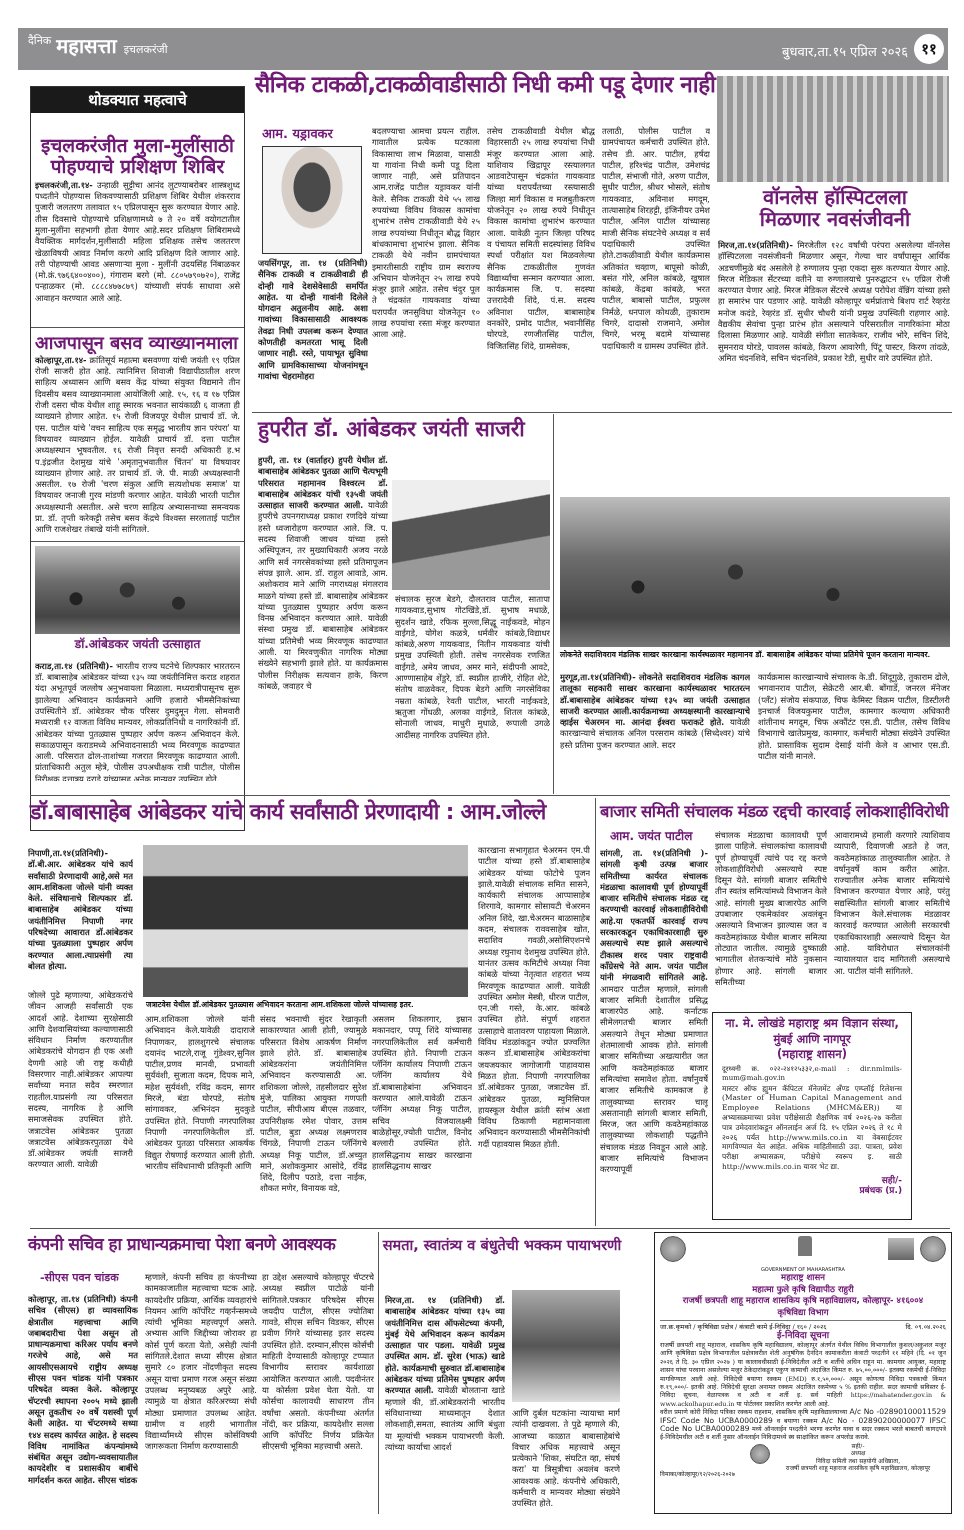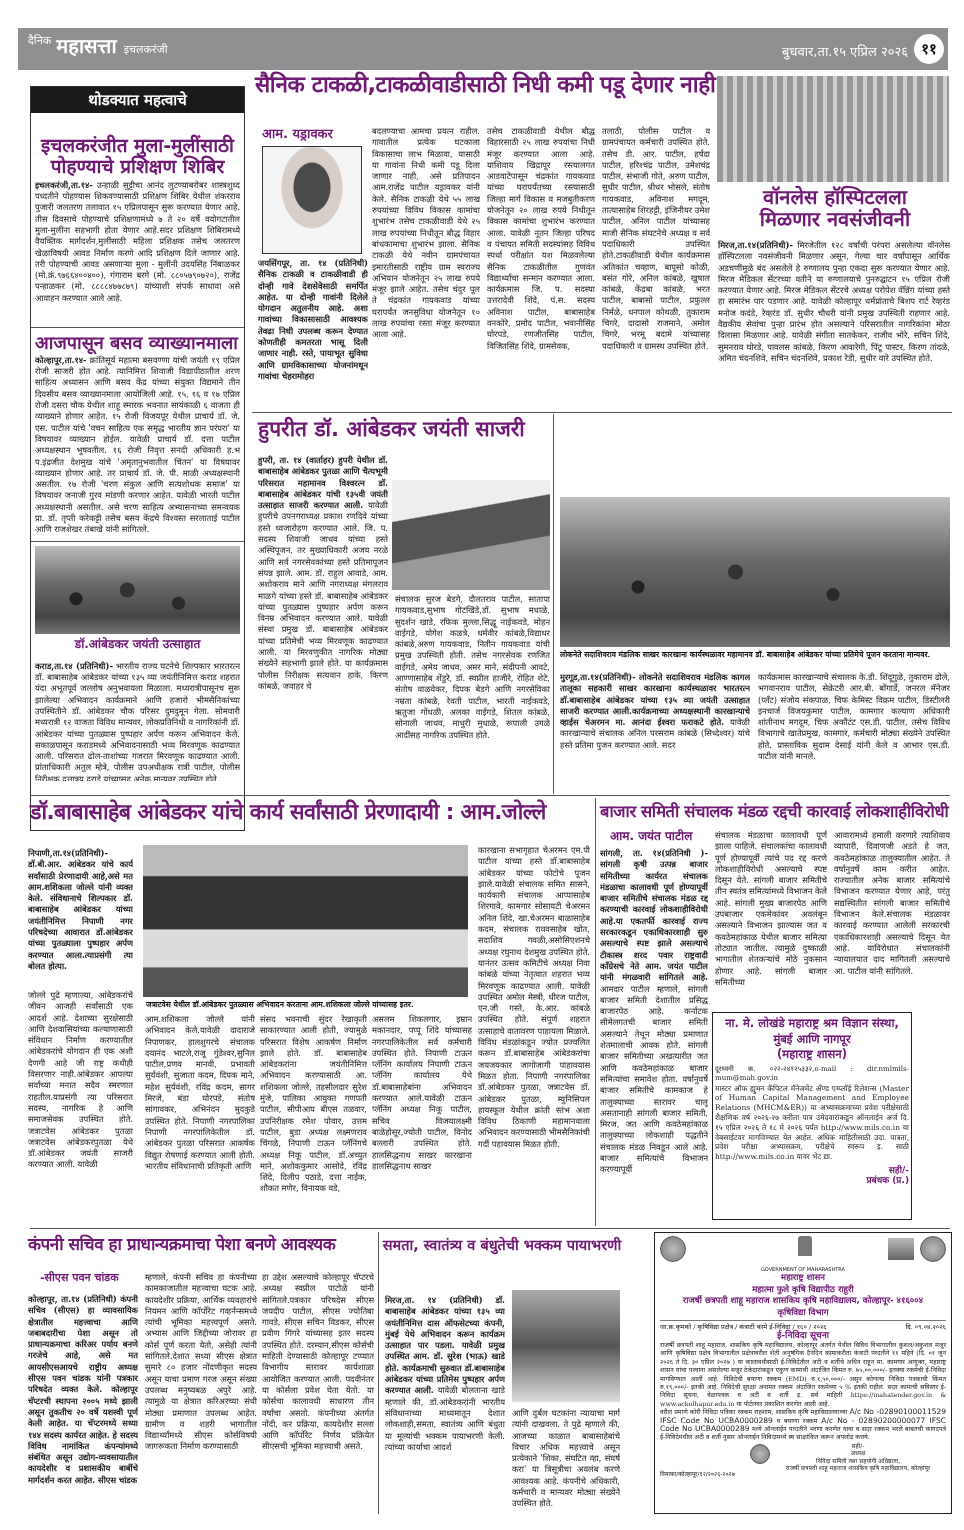--- a/index.html
+++ b/index.html
@@ -101,21 +101,21 @@
 <div class="abs col-text" style="left:478px;top:845px;width:112px;height:377px;overflow:hidden">कारखाना सभागृहात चेअरमन एम.पी पाटील यांच्या हस्ते डॉ.बाबासाहेब आंबेडकर यांच्या फोटोचे पूजन झाले.यावेळी संचालक समित सासने, कार्यकारी संचालक आप्पासाहेब शिरगावे, कामगार सोसायटी चेअरमन अनिल शिंदे, खा.चेअरमन बाळासाहेब कदम, संचालक राववसाहेब खोत, सदाशिव गवळी,असोसिएशनचे अध्यक्ष रघुनाथ देशमुख उपस्थित होते. यानंतर उत्सव कमिटीचे अध्यक्ष निवा कांबळे यांच्या नेतृत्वात शहरात भव्य मिरवणूक काढण्यात आली. यावेळी उपस्थित अमोल मेस्त्री, धीरज पाटील, एन.जी गस्ते, के.आर. कांबळे उपस्थित होते. संपूर्ण शहरात उत्साहाचे वातावरण पाहायला मिळाले. विविध मंडळांकडून ज्योत प्रज्वलित करून डॉ.बाबासाहेब आंबेडकरांचा जयजयकार जागोजागी पाहावयास मिळत होता. निपाणी नगरपालिका डॉ.आंबेडकर पुतळा, जत्राटवेस डॉ. आंबेडकर पुतळा, म्युनिसिपल हायस्कूल येथील क्रांती स्तंभ अशा विविध ठिकाणी महामानवाला अभिवादन करण्यासाठी भीमसैनिकांची गर्दी पहावयास मिळत होती.</div>
 
 <div class="abs vrule" style="left:595px;top:798px;height:428px"></div>
 
 <div class="abs hl" style="left:600px;top:803px;width:350px;font-size:16.5px;white-space:nowrap;letter-spacing:-0.4px">बाजार समिती संचालक मंडळ रद्दची कारवाई लोकशाहीविरोधी</div>
 <div class="abs hl" style="left:610px;top:830px;font-size:12px">आम. जयंत पाटील</div>
 <div class="abs col-text" style="left:600px;top:848px;width:108px;height:380px;overflow:hidden"><b>सांगली, ता. १४(प्रतिनिधी )-</b> <b>सांगली कृषी उत्पन्न बाजार समितीच्या कार्यरत संचालक मंडळाचा कालावधी पूर्ण होण्यापूर्वी बाजार समितीचे संचालक मंडळ रद्द करण्याची कारवाई लोकशाहीविरोधी आहे.या एकतर्फी कारवाई राज्य सरकारकडून एकाधिकारशाही सुरु असल्याचे स्पष्ट झाले असल्याचे टीकास्त्र शरद पवार राष्ट्रवादी काँग्रेसचे नेते आम. जयंत पाटील यांनी मंगळवारी सांगितले आहे.</b> <span>आमदार पाटील म्हणाले, सांगली बाजार समिती देशातील प्रसिद्ध बाजारपेठ आहे. कर्नाटक सीमेलगतची बाजार समिती असल्याने तेथून मोठ्या प्रमाणात शेतमालाची आवक होते. सांगली बाजार समितीच्या अखत्यारीत जत आणि कवठेमहांकाळ बाजार समित्यांचा समावेश होता. वर्षानुवर्षे बाजार समितीचे कामकाज हे तालुक्याच्या स्तरावर चालू असतानाही सांगली बाजार समिती, मिरज, जत आणि कवठेमहांकाळ तालुक्याच्या लोकशाही पद्धतीने संचालक मंडळ निवडून आले आहे. बाजार समित्यांचे विभाजन करण्यापूर्वी</span></div>
 <div class="abs col-text" style="left:715px;top:830px;width:112px;height:180px;overflow:hidden">संचालक मंडळाचा कालावधी पूर्ण झाला पाहिजे. संचालकांचा कालावधी पूर्ण होण्यापूर्वी त्यांचे पद रद्द करणे लोकशाहीविरोधी असल्याचे स्पष्ट दिसून येते. सांगली बाजार समितीचे तीन स्वतंत्र समित्यांमध्ये विभाजन केले आहे. सांगली मुख्य बाजारपेठ आणि उपबाजार एकमेकांवर अवलंबून असल्याने विभाजन झाल्यास जत व कवठेमहांकाळ येथील बाजार समित्या तोट्यात जातील. त्यामुळे दुष्काळी भागातील शेतकऱ्यांचे मोठे नुकसान होणार आहे. सांगली बाजार समितीच्या</div>
 <div class="abs col-text" style="left:834px;top:830px;width:116px;height:180px;overflow:hidden">आवारामध्ये हमाली करणारे त्याशिवाय व्यापारी, दिवाणजी अडते हे जत, कवठेमहांकाळ तालुक्यातील आहेत. ते वर्षानुवर्षे काम करीत आहेत. राज्यातील अनेक बाजार समित्यांचे विभाजन करण्यात येणार आहे, परंतु सद्यस्थितीत सांगली बाजार समितीचे विभाजन केले.संचालक मंडळावर कारवाई करण्यात आलेली सरकारची एकाधिकारशाही असल्याचे दिसून येत आहे. याविरोधात संचालकांनी न्यायालयात दाद मागितली असल्याचे आ. पाटील यांनी सांगितले.</div>
 
-<div class="abs ad" style="left:712px;top:1012px;width:200px;height:208px;padding:3px 2px">
+<div class="abs ad" style="left:712px;top:1012px;width:200px;height:208px;padding:3px 9px">
   <div class="hl" style="text-align:center;font-size:11.5px;line-height:1.35">
     <div>ना. मे. लोखंडे महाराष्ट्र श्रम विज्ञान संस्था,</div>
     <div>मुंबई आणि नागपूर</div>
     <div>(महाराष्ट्र शासन)</div>
   </div>
   <div class="col-text" style="font-size:7px;line-height:9.5px;margin-top:2px">दूरध्वनी क्र. ०२२-२४१२५३३२,e-mail : dir.nmlmils-mum@mah.gov.in</div>
   <div class="col-text" style="font-size:7.4px;line-height:9.8px">मास्टर ऑफ ह्युमन कॅपिटल मॅनेजमेंट अँण्ड एम्प्लॉई रिलेशन्स (Master of Human Capital Management and Employee Relations (MHCM&amp;ER)) या अभ्यासक्रमाच्या प्रवेश परीक्षेसाठी शैक्षणिक वर्ष २०२६-२७ करीता पात्र उमेदवारांकडून ऑनलाईन अर्ज दि. १५ एप्रिल २०२६ ते १८ मे २०२६ पर्यंत http://www.mils.co.in या वेबसाईटवर मागविण्यात येत आहेत. अधिक माहितीसाठी उदा. पात्रता, प्रवेश परीक्षा अभ्यासक्रम, परीक्षेचे स्वरूप इ. साठी http://www.mils.co.in यावर भेट द्या.</div>
   <div class="hl" style="text-align:right;font-size:9px;margin-top:4px">सही/-</div>
   <div class="hl" style="text-align:right;font-size:9px">प्रबंधक (प्र.)</div>
 </div>

